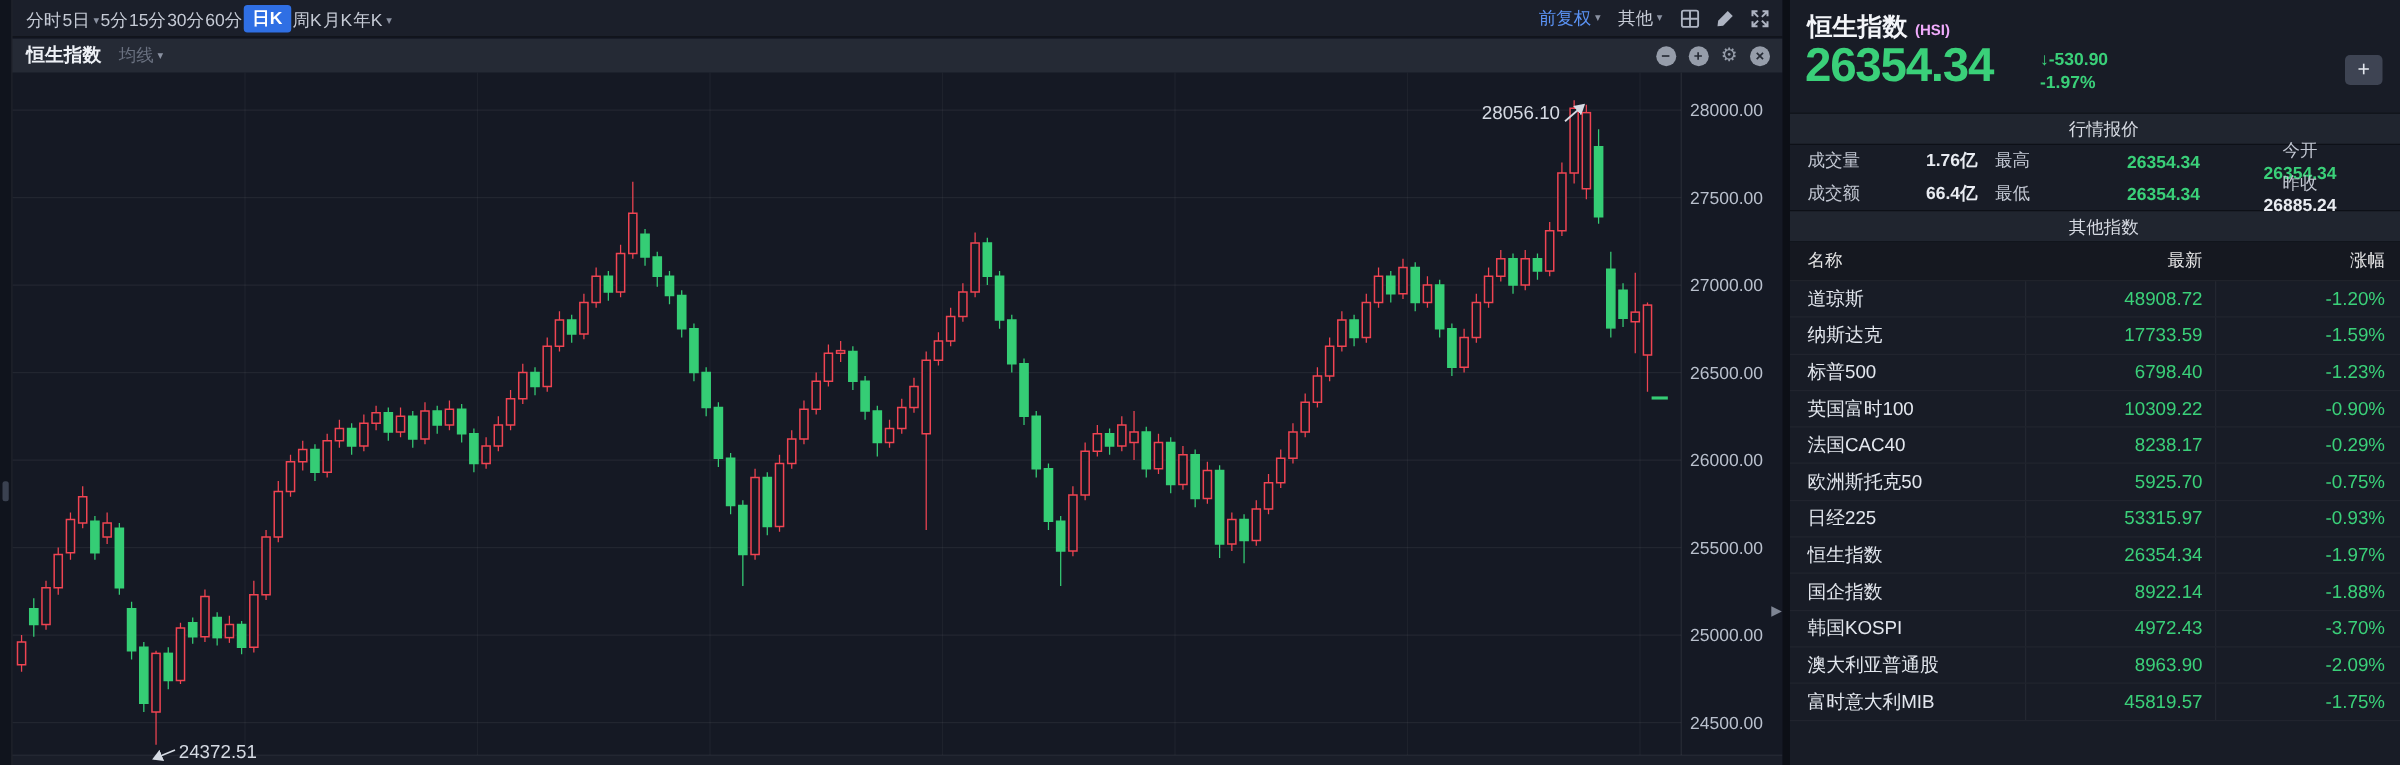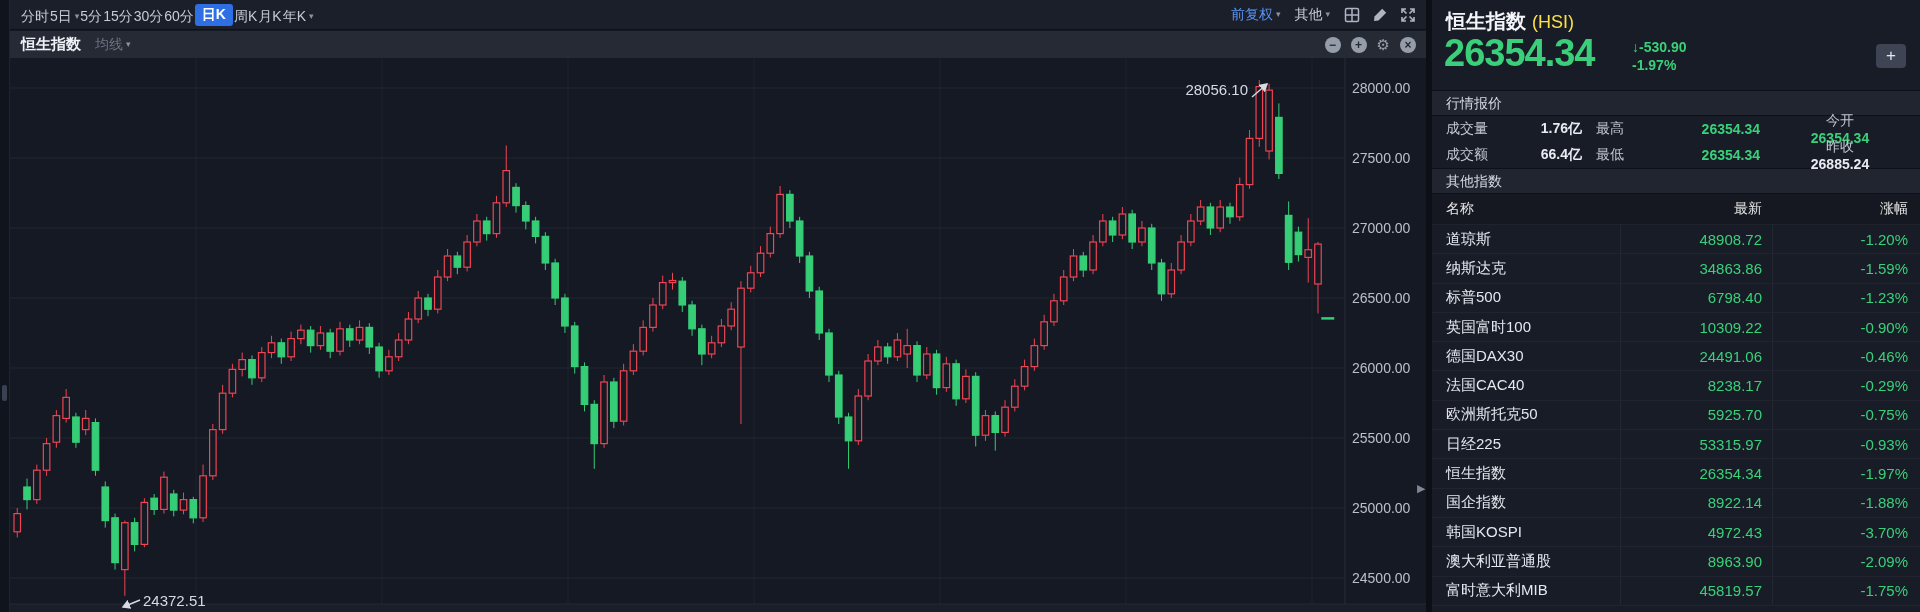--- a/index.html
+++ b/index.html
@@ -32,29 +32,29 @@
   .gear{color:#969daa;font-size:15px;line-height:1;}
 
   
   .divider{position:absolute;left:1426px;top:0;width:6px;height:612px;background:#0c0f16;z-index:6;}
   .expand-handle{position:absolute;left:1417px;top:482px;z-index:7;color:#7e8594;font-size:11px;cursor:pointer;}
 
   
   .panel{position:absolute;left:1432px;top:0;width:488px;height:612px;background:#181c26;z-index:6;overflow:hidden;}
   .p-head{position:relative;height:90px;}
   .p-title{position:absolute;left:14px;top:8px;font-size:20px;font-weight:bold;color:#f3f5f9;}
-  .p-ticker{font-size:18px;font-weight:normal;color:#fde047;margin-left:6px;}
+  .p-ticker{font-size:12px;font-weight:bold;color:#f0abfc;margin-left:6px;}
   .p-price{position:absolute;left:12px;top:32px;font-size:38px;font-weight:bold;letter-spacing:-1px;}
   .p-chg{position:absolute;left:200px;top:38px;font-size:14px;font-weight:bold;line-height:18px;}
   .green{color:#3ad079;}
   .white{color:#e8ebf1;}
   .add-btn{position:absolute;right:14px;top:44px;width:30px;height:24px;background:#3e4453;border-radius:4px;
            color:#e3e7ee;font-size:17px;display:flex;align-items:center;justify-content:center;cursor:pointer;}
   .sec-bar{height:24px;line-height:24px;background:#20252f;border-top:1px solid #0d1017;border-bottom:1px solid #0d1017;
-           padding-left:14px;font-size:14px;color:#d6dae2;}
+           padding-left:14px;font-size:14px;color:#d6dae2;text-align:center;}
   .quote{height:52px;display:grid;grid-template-columns:150px 178px 132px;grid-auto-rows:26px;
          padding:0 8px 0 14px;box-sizing:border-box;align-items:center;}
   .q-item{display:flex;justify-content:space-between;align-items:center;font-size:14px;padding-right:14px;}
   .q-item:nth-child(3n){padding-right:0;flex-direction:column;}
   .q-label{color:#c2c7d2;}
   .q-val{font-weight:bold;}
   .thead{height:30px;background:#151820;display:flex;align-items:center;font-size:14px;color:#e5e5e5;
          border-bottom:1px solid rgba(255,255,255,.05);}
   .rows{}
   .irow{height:28.3px;display:flex;align-items:center;font-size:15px;border-bottom:1px solid rgba(255,255,255,.04);cursor:pointer;}
@@ -517,39 +517,34 @@
       <span class="th-chg">涨幅</span>
     </div>
     <div class="rows" id="index-rows">
         <div class="irow">
           <span class="c-name">道琼斯</span>
           <span class="c-last green">48908.72</span>
           <span class="c-chg green">-1.20%</span>
         </div>
         <div class="irow">
           <span class="c-name">纳斯达克</span>
-          <span class="c-last green">34863.86</span>
+          <span class="c-last green">17733.59</span>
           <span class="c-chg green">-1.59%</span>
         </div>
         <div class="irow">
           <span class="c-name">标普500</span>
           <span class="c-last green">6798.40</span>
           <span class="c-chg green">-1.23%</span>
         </div>
         <div class="irow">
           <span class="c-name">英国富时100</span>
           <span class="c-last green">10309.22</span>
           <span class="c-chg green">-0.90%</span>
         </div>
         <div class="irow">
-          <span class="c-name">德国DAX30</span>
-          <span class="c-last green">24491.06</span>
-          <span class="c-chg green">-0.46%</span>
-        </div>
-        <div class="irow">
           <span class="c-name">法国CAC40</span>
           <span class="c-last green">8238.17</span>
           <span class="c-chg green">-0.29%</span>
         </div>
         <div class="irow">
           <span class="c-name">欧洲斯托克50</span>
           <span class="c-last green">5925.70</span>
           <span class="c-chg green">-0.75%</span>
         </div>
         <div class="irow">

